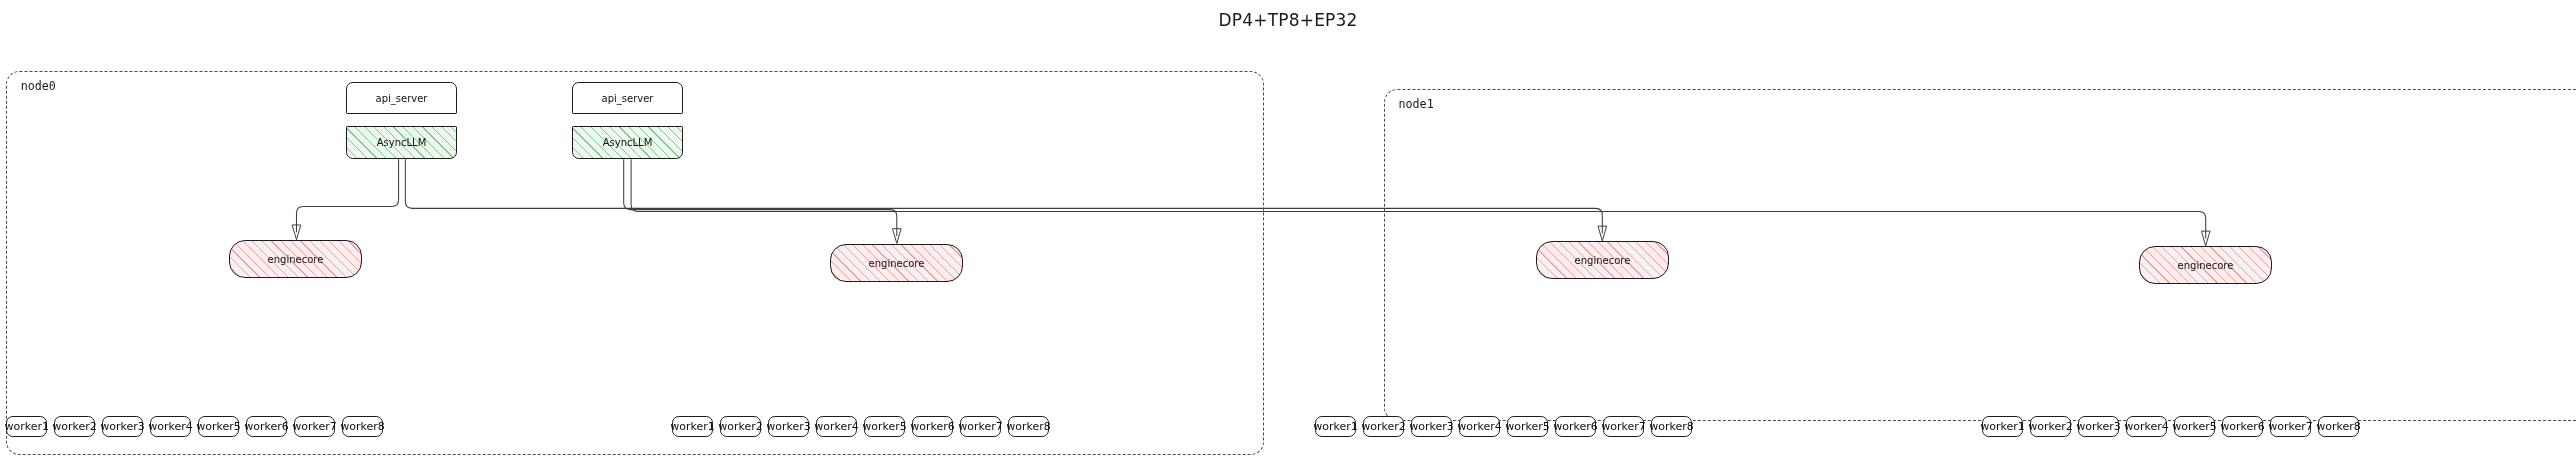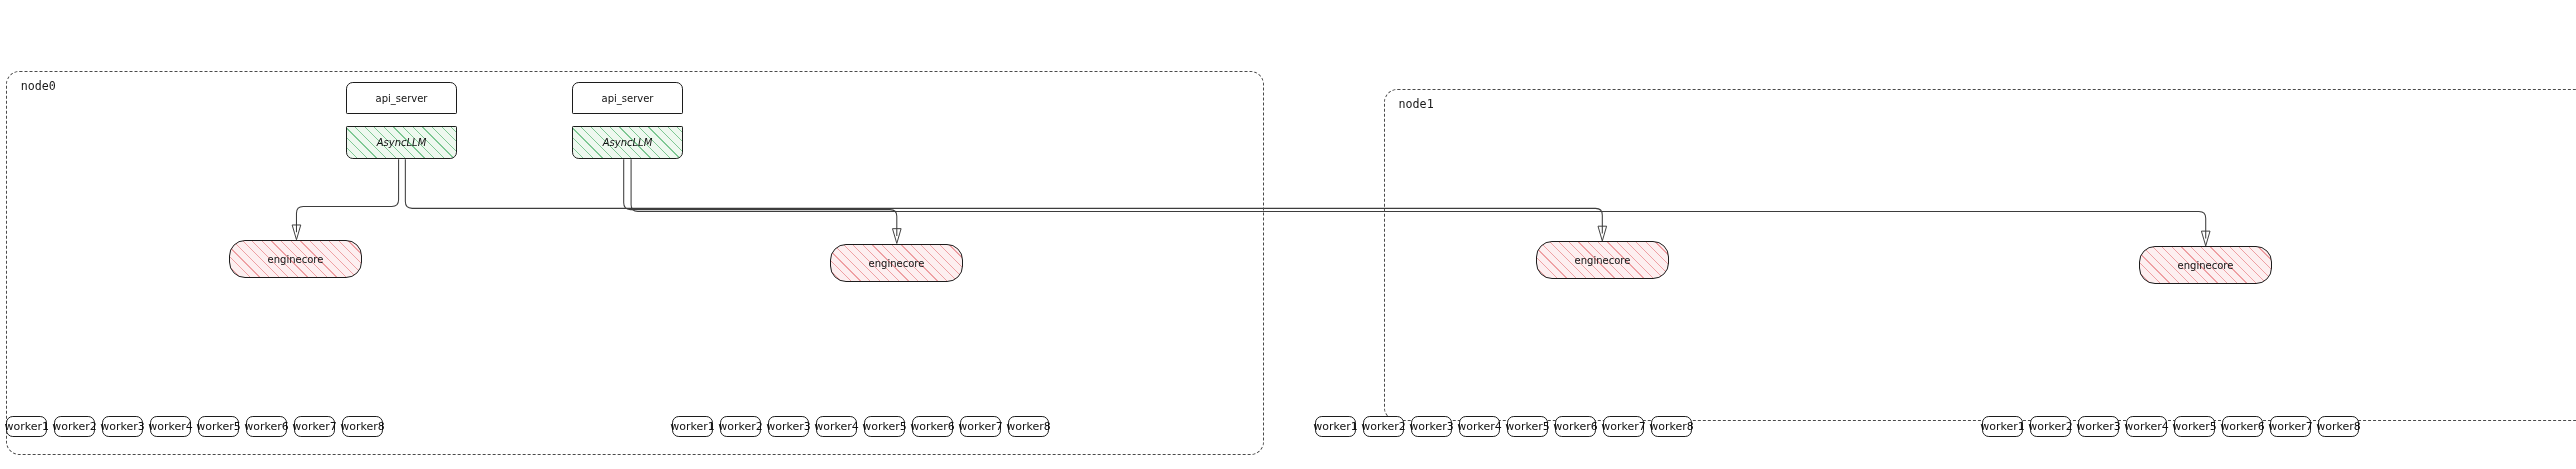--- a/index.html
+++ b/index.html
@@ -49,21 +49,20 @@
   .box.async{
     border-radius:1.2px 1.2px 6.8px 6.8px;
     border-color:#1c1c1c;
     background-color:#eef8ef;
     background-image:repeating-linear-gradient(
       45deg,
       rgba(34,160,72,.55) 0px,
       rgba(34,160,72,.55) 0.9px,
       rgba(0,0,0,0) 0.9px,
       rgba(0,0,0,0) 6.8px);
-    font-style:italic;
   }
   .box.engine{
     border-radius:16px;
     background-color:#fdeff0;
     background-image:repeating-linear-gradient(
       45deg,
       rgba(224,82,88,.5) 0px,
       rgba(224,82,88,.5) 0.9px,
       rgba(0,0,0,0) 0.9px,
       rgba(0,0,0,0) 6.8px);
@@ -78,20 +77,21 @@
   
   #wires{position:absolute;left:0;top:0;width:2576px;height:469px;pointer-events:none;}
   #wires path{fill:none;stroke:#3d3d3d;stroke-width:1.7px;}
   #wires polygon{fill:none;stroke:#3d3d3d;stroke-width:1.6px;}
 </style>
 </head>
 <body>
 
 <div id="diagram">
 
+  <div class="title">DP4+TP8+EP32</div>
 
   <svg id="wires" viewBox="0 0 4188 763" preserveAspectRatio="none">
 
     <path d="M 648 259 L 648 325 Q 648 336 637 336 L 493 336 Q 482 336 482 347 L 482 378"></path>
     <polygon points="475,366 482,390 489,366"></polygon>
 
     <path d="M 659 259 L 659 328 Q 659 339 670 339 L 2594 339 Q 2605 339 2605 350 L 2605 380"></path>
     <polygon points="2598,368 2605,392 2612,368"></polygon>
 
     <path d="M 1014 259 L 1014 330 Q 1014 341 1025 341 L 1447 341 Q 1458 341 1458 352 L 1458 384"></path>

